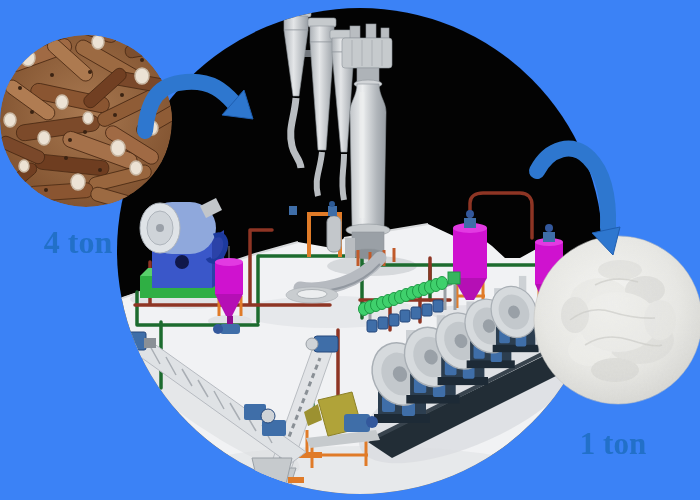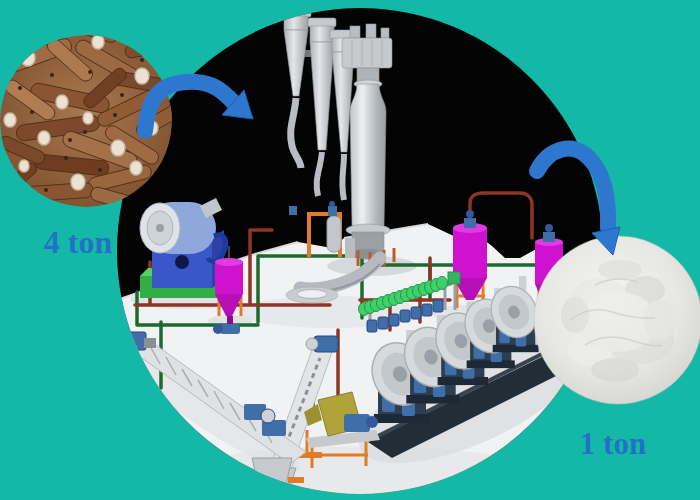--- a/index.html
+++ b/index.html
@@ -1,19 +1,19 @@
 <!DOCTYPE html>
 <html><head>
 <meta charset="utf-8">
 <style>
   html,body{margin:0;padding:0;background:#ffffff;}
   .stage{
     position:relative;
     width:700px;height:500px;
-    background:#14b8a6;
+    background:#3b82f6;
     overflow:hidden;
     font-family:"Liberation Serif", serif;
     text-decoration:underline;
   }
   .stage svg{position:absolute;left:0;top:0;}
   text.qty{
     font-family:"Liberation Serif", serif;
     font-weight:bold;
   }
 </style>

